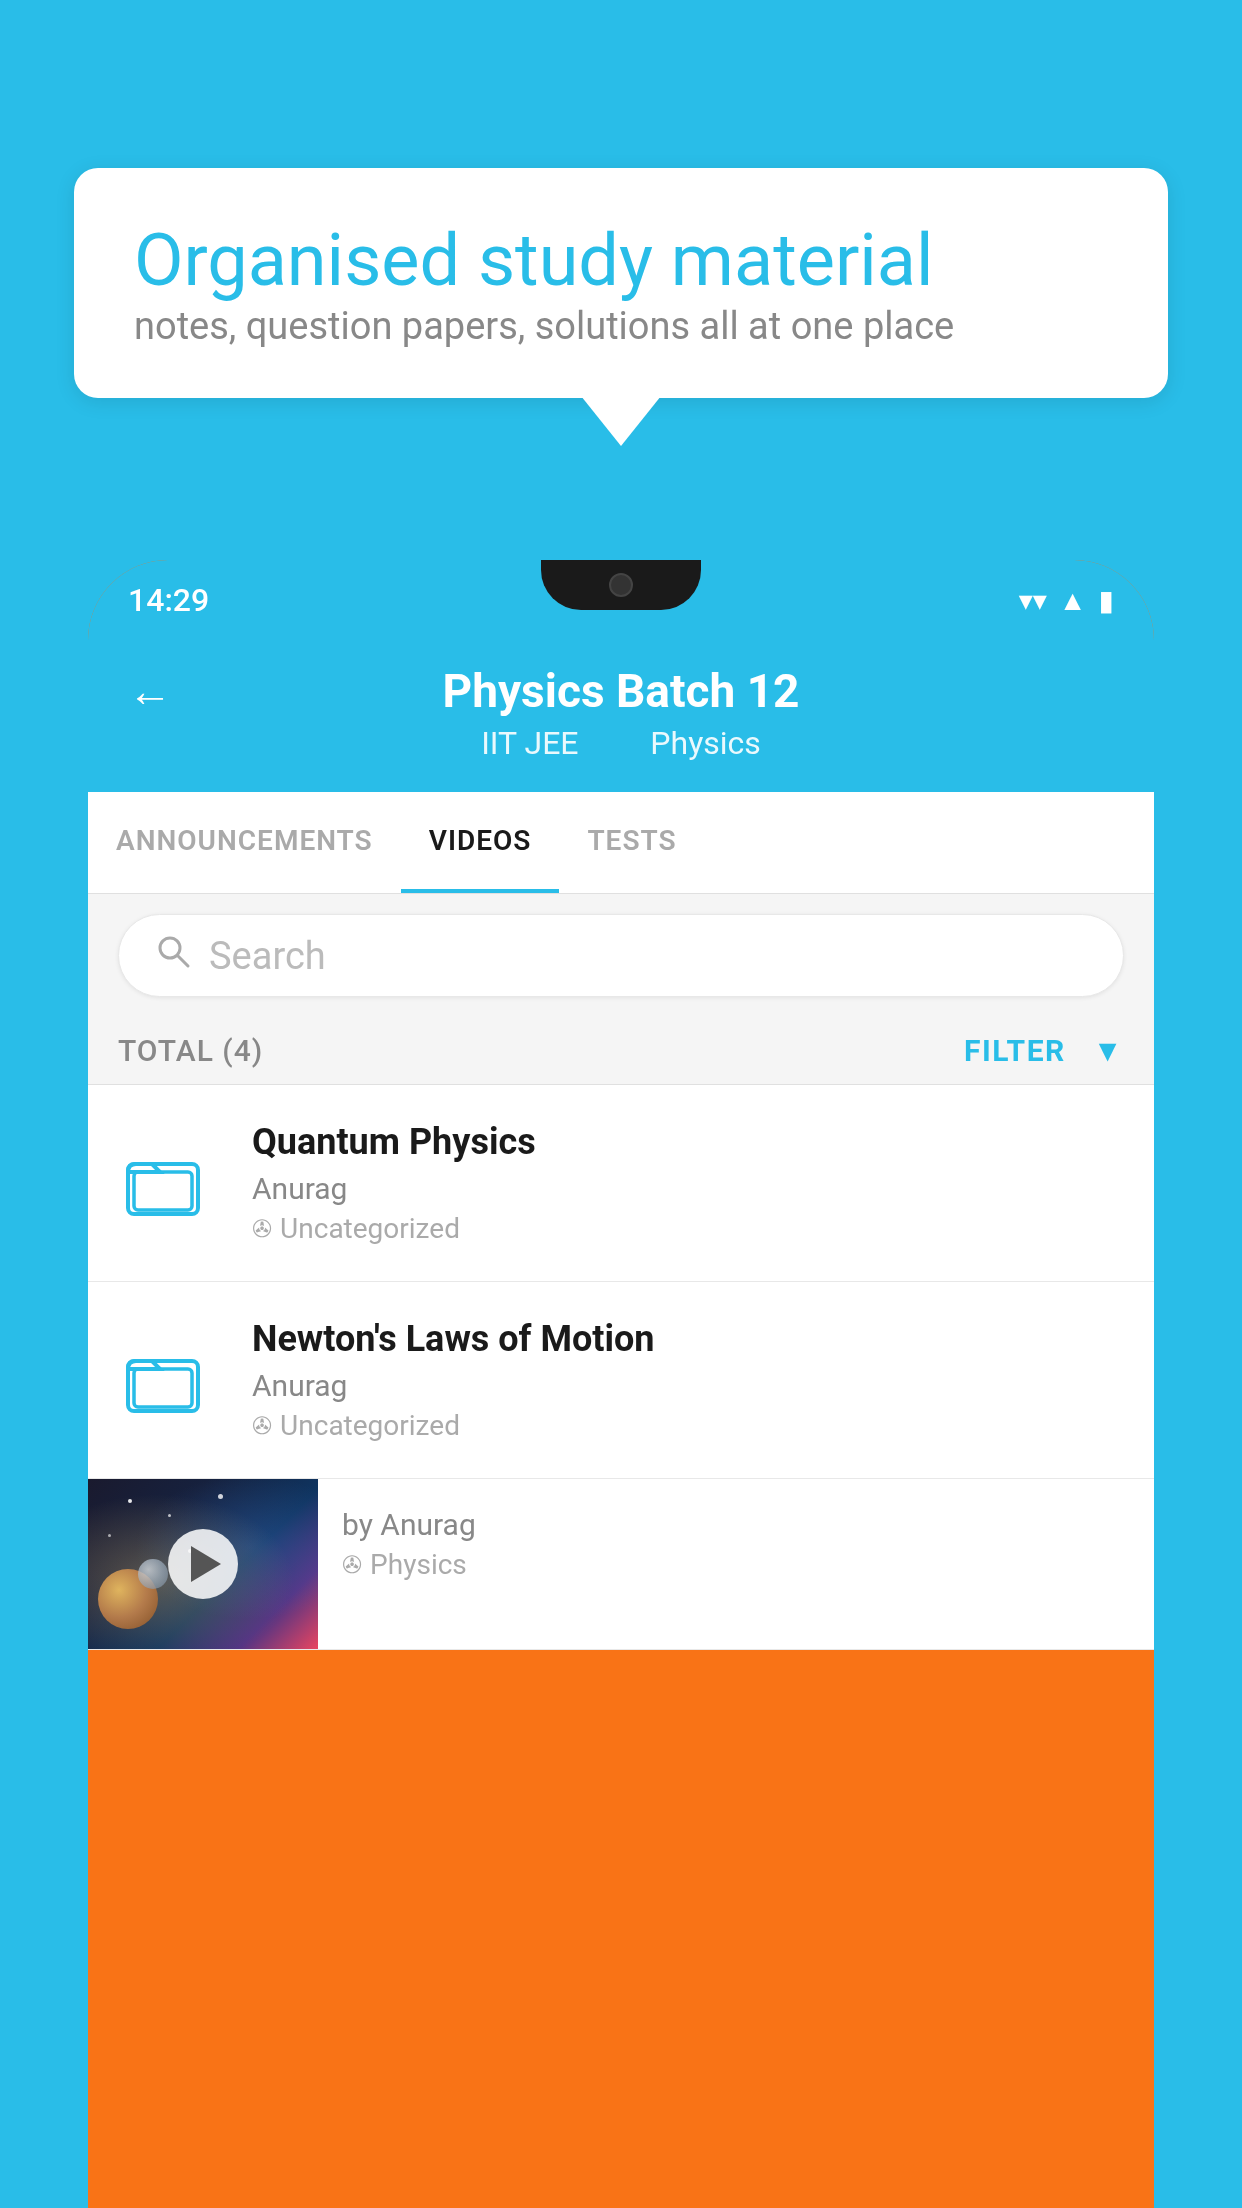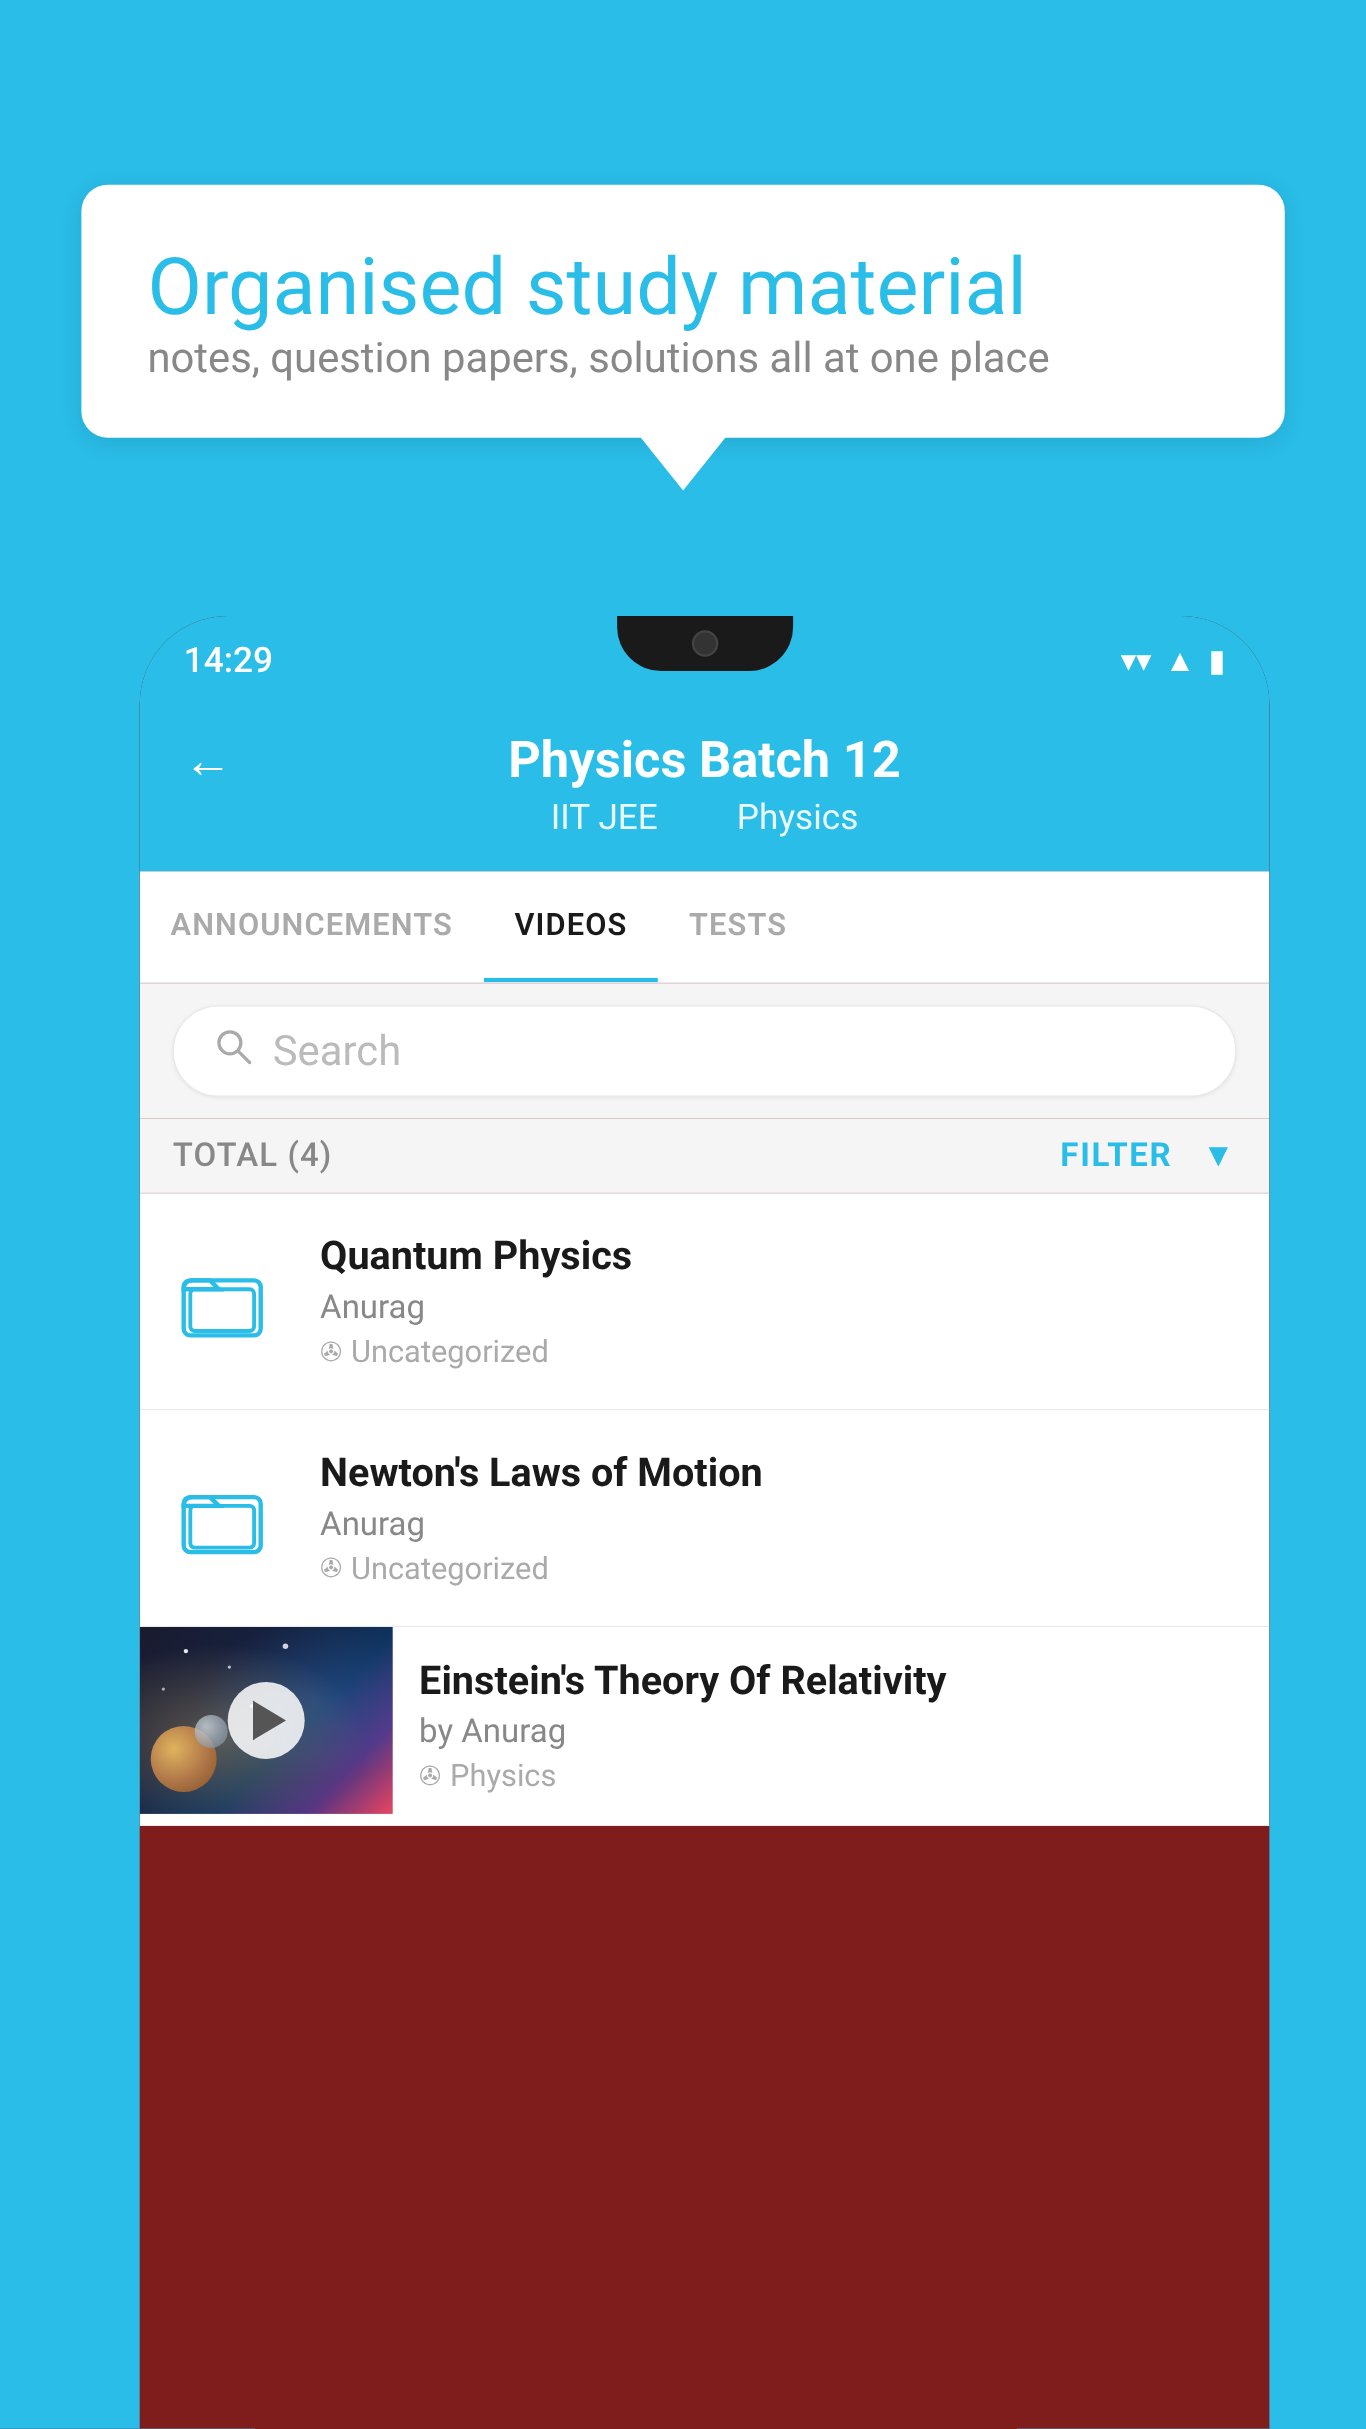--- a/index.html
+++ b/index.html
@@ -48,25 +48,24 @@
       font-weight: 400;
     }
 
     
     .phone-frame {
       position: absolute;
       top: 560px;
       left: 88px;
       right: 88px;
       bottom: 0;
-      background: #7f1d1d;
+      background: #f97316;
       border-radius: 80px 80px 0 0;
       padding: 0;
       overflow: hidden;
-      margin-left: 39px;
     }
 
     
     .phone-status-bar {
       background: #29bde8;
       height: 80px;
       display: flex;
       align-items: center;
       justify-content: space-between;
       padding: 0 40px;
@@ -461,21 +460,20 @@
         <div class="star" style="width:4px;height:4px;top:70px;left:100px;opacity:0.7;"></div>
 
         <div class="planet" style="width:60px;height:60px;bottom:20px;left:10px;background:radial-gradient(circle at 35% 35%, #f0c060, #c0804a, #8a5020);opacity:0.9;"></div>
         <div class="planet" style="width:30px;height:30px;bottom:60px;left:50px;background:radial-gradient(circle at 35% 35%, #e0e8f0, #a0b0c0, #708090);opacity:0.7;"></div>
 
         <div class="play-button">
           <div class="play-triangle"></div>
         </div>
       </div>
       <div class="video-info-right">
-        <div class="einstein-title">Einstein's Theory Of Relativity</div>
         <div class="einstein-author">by Anurag</div>
         <div class="einstein-tag">
           <span class="tag-icon">✇</span>
           <span>Physics</span>
         </div>
       </div>
     </div>
 
   </div>
 </div>

